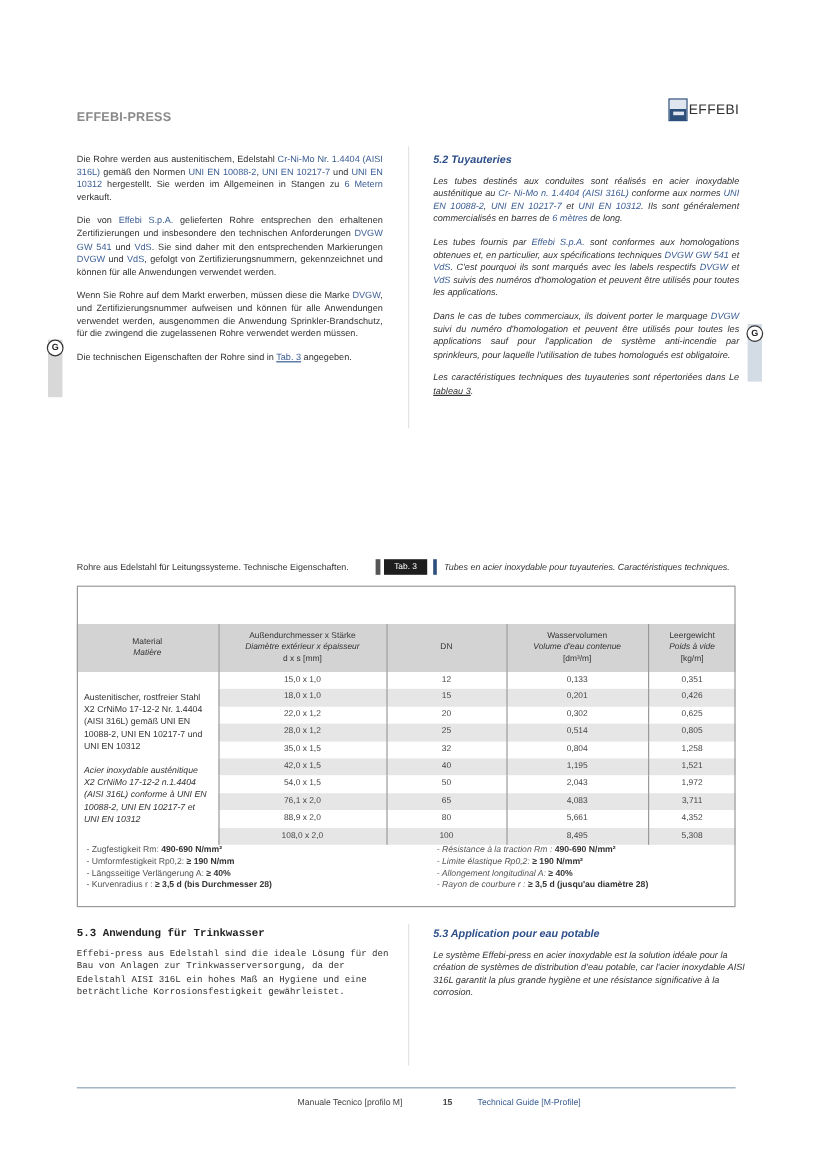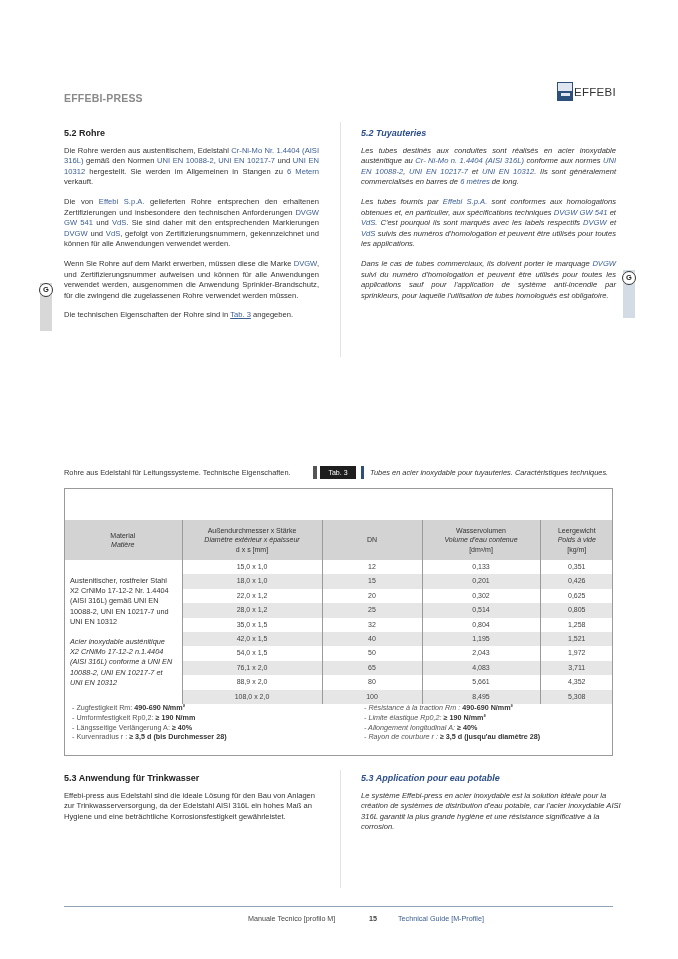--- a/index.html
+++ b/index.html
@@ -40,52 +40,52 @@
   table.tech td { height: 14.4px; padding: 0; text-align: center; border-left: 1px solid #9a9a9a; line-height: 14.4px; }
   table.tech tr.alt td.v { background: #e6e6e6; }
   table.tech td.mat { text-align: left; vertical-align: middle; padding: 0 6px; background: #fff; line-height: 10.2px; font-size: 7.3px; color: #333; border-left: none; }
   table.tech td.mat .fr { font-style: italic; margin-top: 10px; }
   .tbl-frame { left: 64px; top: 488px; width: 549px; height: 268px; border: 1px solid #9a9a9a; box-sizing: border-box; pointer-events: none; }
   .props { top: 703px; font-size: 7.2px; line-height: 9.8px; color: #555; }
   .props-de { left: 72px; }
   .props-fr { left: 364px; font-style: italic; }
   .props b { font-weight: bold; font-style: normal; color: #333; }
   .col53 { width: 260px; font-size: 7.6px; line-height: 10.6px; color: #333; }
-  .col53-de { left: 64px; top: 773px; }
+  .col53-de { left: 64px; top: 773px; font-family: Liberation Mono, monospace; }
   .col53-fr { left: 361px; top: 773px; font-style: italic; }
   .footer-line { left: 64px; top: 906px; width: 549px; height: 1px; background: #8fa3b5; }
   .footer { top: 914px; font-size: 7.2px; color: #444; padding-left: 36px; }
   .f-left { left: 212px; }
   .f-num { left: 333px; font-weight: bold; }
   .f-right { left: 362px; color: #3a5d93; text-align: right; }
 </style>
 </head>
 <body>
 
 <div class="abs brand">EFFEBI-PRESS</div>
 <div class="abs logo">
   <div class="mark"></div>
   <div class="txt">EFFEBI</div>
 </div>
 
 <div class="abs col col-de">
-  <div class="h2">5.2  Rohre</div>
   <p><span>Die Rohre werden aus austenitischem, Edelstahl </span><span class="lnk">Cr-Ni-Mo Nr. 1.4404 (AISI 316L)</span><span> gemäß den Normen </span><span class="lnk">UNI EN 10088-2</span><span>, </span><span class="lnk">UNI EN 10217-7</span><span> und </span><span class="lnk">UNI EN 10312</span><span> hergestellt. Sie werden im Allgemeinen in Stangen zu </span><span class="lnk">6 Metern</span><span> verkauft.</span></p>
   <p><span>Die von </span><span class="lnk">Effebi S.p.A.</span><span> gelieferten Rohre entsprechen den erhaltenen Zertifizierungen und insbesondere den technischen Anforderungen </span><span class="lnk">DVGW GW 541</span><span> und </span><span class="lnk">VdS</span><span>. Sie sind daher mit den entsprechenden Markierungen </span><span class="lnk">DVGW</span><span> und </span><span class="lnk">VdS</span><span>, gefolgt von Zertifizierungsnummern, gekennzeichnet und können für alle Anwendungen verwendet werden.</span></p>
   <p><span>Wenn Sie Rohre auf dem Markt erwerben, müssen diese die Marke </span><span class="lnk">DVGW</span><span>, und Zertifizierungsnummer aufweisen und können für alle Anwendungen verwendet werden, ausgenommen die Anwendung Sprinkler-Brandschutz, für die zwingend die zugelassenen Rohre verwendet werden müssen.</span></p>
   <p><span>Die technischen Eigenschaften der Rohre sind in </span><span class="lnk u">Tab. 3</span><span> angegeben.</span></p>
 </div>
 
 <div class="abs divider"></div>
 
 <div class="abs col col-fr">
   <div class="h2 fr">5.2 Tuyauteries</div>
   <p><span>Les tubes destinés aux conduites sont réalisés en acier inoxydable austénitique au </span><span class="lnk">Cr- Ni-Mo n. 1.4404 (AISI 316L)</span><span> conforme aux normes </span><span class="lnk">UNI EN 10088-2</span><span>, </span><span class="lnk">UNI EN 10217-7</span><span> et </span><span class="lnk">UNI EN 10312</span><span>. Ils sont généralement commercialisés en barres de </span><span class="lnk">6 mètres</span><span> de long.</span></p>
   <p><span>Les tubes fournis par </span><span class="lnk">Effebi S.p.A.</span><span> sont conformes aux homologations obtenues et, en particulier, aux spécifications techniques </span><span class="lnk">DVGW GW 541</span><span> et </span><span class="lnk">VdS</span><span>. C'est pourquoi ils sont marqués avec les labels respectifs </span><span class="lnk">DVGW</span><span> et </span><span class="lnk">VdS</span><span> suivis des numéros d'homologation et peuvent être utilisés pour toutes les applications.</span></p>
   <p><span>Dans le cas de tubes commerciaux, ils doivent porter le marquage </span><span class="lnk">DVGW</span><span> suivi du numéro d'homologation et peuvent être utilisés pour toutes les applications sauf pour l'application de système anti-incendie par sprinkleurs, pour laquelle l'utilisation de tubes homologués  est obligatoire.</span></p>
+  <p><span>Les caractéristiques techniques des tuyauteries sont répertoriées dans Le </span><span class="u">tableau 3</span><span>.</span></p>
 </div>
 
 <div class="abs gtab gtab-l"></div>
 <div class="abs gicon gicon-l">G</div>
 <div class="abs gtab gtab-r"></div>
 <div class="abs gicon gicon-r">G</div>
 
 <div class="abs tabcap cap-de">Rohre aus Edelstahl für Leitungssysteme. Technische Eigenschaften.</div>
 <div class="abs tabbar-l"></div>
 <div class="abs tabbadge">Tab. 3</div>

